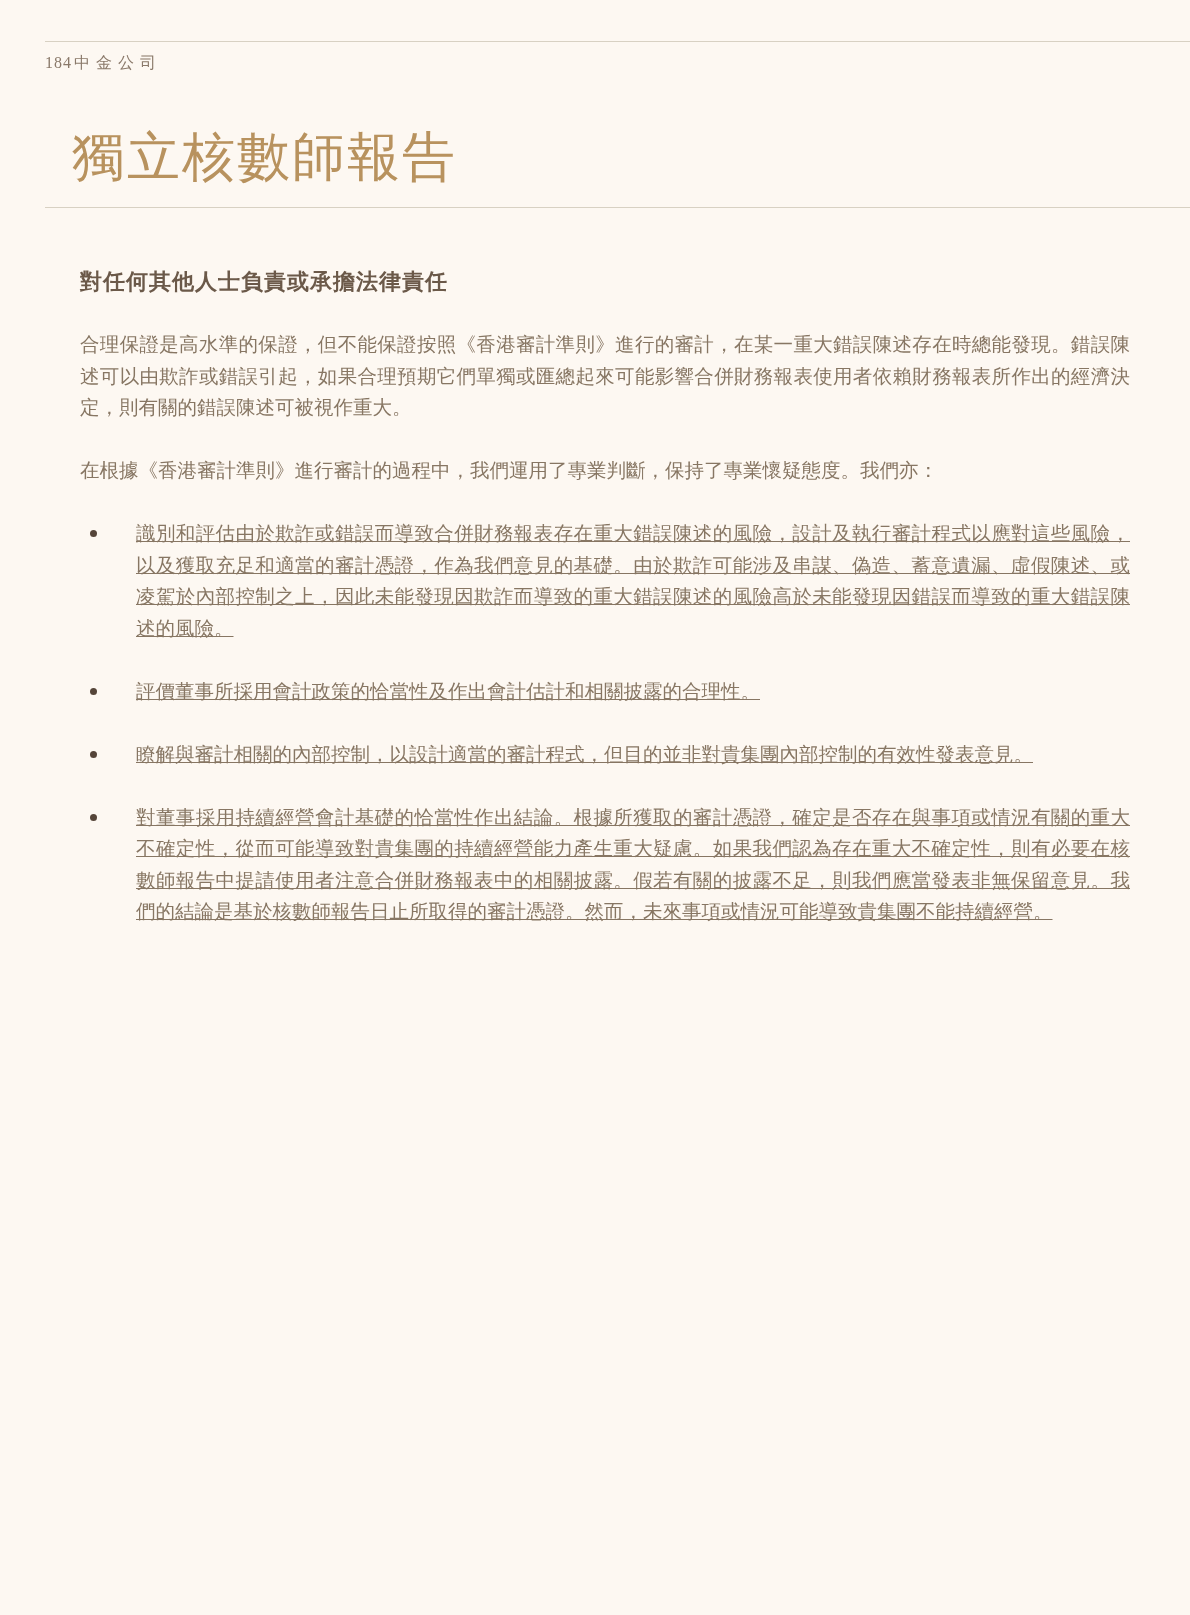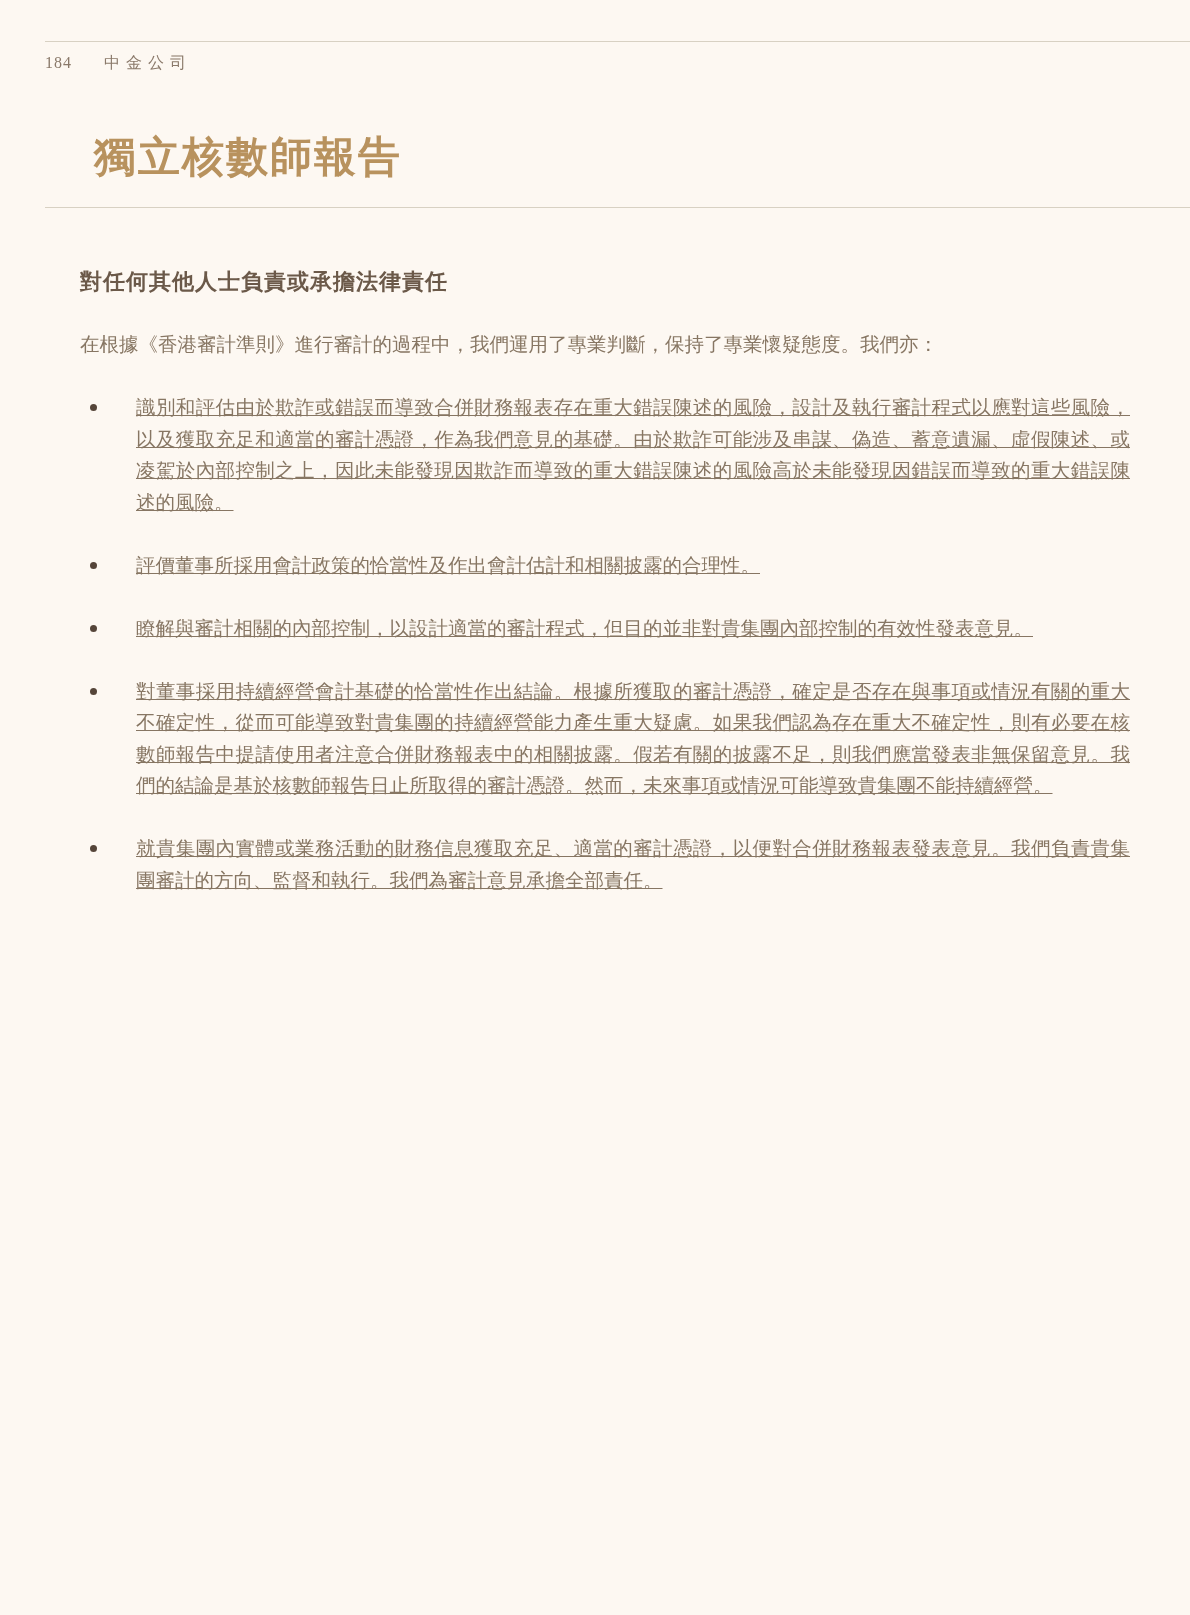--- a/index.html
+++ b/index.html
@@ -25,25 +25,25 @@
     position:absolute;left:45px;right:0;top:41px;
     height:1px;background:var(--rule);
   }
   .header-row{
     position:absolute;left:45px;top:53px;
     display:flex;align-items:center;
     color:var(--header-text);
     font-size:16px;line-height:20px;
   }
   .page-number{letter-spacing:1px;}
-  .company-name{margin-left:32px;letter-spacing:6px;}
+  .company-name{margin-left:2px;letter-spacing:6px;}
   
   .report-title{
-    position:absolute;left:94px;top:131px;
-    font-size:42px;line-height:52px;font-weight:bold;
+    position:absolute;left:72px;top:131px;
+    font-size:53px;line-height:52px;font-weight:normal;
     letter-spacing:2px;color:var(--title);
   }
   .title-rule{
     position:absolute;left:45px;right:0;top:207px;
     height:1px;background:var(--rule);
   }
   
   .content{
     position:absolute;left:80px;top:266px;width:1050px;
     color:var(--body);
@@ -85,20 +85,21 @@
       <span class="company-name">中金公司</span>
     </div>
   </header>
 
   <h1 class="report-title">獨立核數師報告</h1>
   <div class="title-rule"></div>
 
   <main class="content">
     <h2 class="section-heading">對任何其他人士負責或承擔法律責任</h2>
 
+    <p class="para">合理保證是高水準的保證，但不能保證按照《香港審計準則》進行的審計，在某一重大錯誤陳述存在時總能發現。錯誤陳述可以由欺詐或錯誤引起，如果合理預期它們單獨或匯總起來可能影響合併財務報表使用者依賴財務報表所作出的經濟決定，則有關的錯誤陳述可被視作重大。</p>
     <p class="para">在根據《香港審計準則》進行審計的過程中，我們運用了專業判斷，保持了專業懷疑態度。我們亦：</p>
 
     <div class="bullet">
       <span class="dot"></span>
       <p class="bullet-text">識別和評估由於欺詐或錯誤而導致合併財務報表存在重大錯誤陳述的風險，設計及執行審計程式以應對這些風險，以及獲取充足和適當的審計憑證，作為我們意見的基礎。由於欺詐可能涉及串謀、偽造、蓄意遺漏、虛假陳述、或凌駕於內部控制之上，因此未能發現因欺詐而導致的重大錯誤陳述的風險高於未能發現因錯誤而導致的重大錯誤陳述的風險。</p>
     </div>
 
     <div class="bullet">
       <span class="dot"></span>
       <p class="bullet-text">評價董事所採用會計政策的恰當性及作出會計估計和相關披露的合理性。</p>
@@ -108,19 +109,15 @@
       <span class="dot"></span>
       <p class="bullet-text">瞭解與審計相關的內部控制，以設計適當的審計程式，但目的並非對貴集團內部控制的有效性發表意見。</p>
     </div>
 
     <div class="bullet">
       <span class="dot"></span>
       <p class="bullet-text">對董事採用持續經營會計基礎的恰當性作出結論。根據所獲取的審計憑證，確定是否存在與事項或情況有關的重大不確定性，從而可能導致對貴集團的持續經營能力產生重大疑慮。如果我們認為存在重大不確定性，則有必要在核數師報告中提請使用者注意合併財務報表中的相關披露。假若有關的披露不足，則我們應當發表非無保留意見。我們的結論是基於核數師報告日止所取得的審計憑證。然而，未來事項或情況可能導致貴集團不能持續經營。</p>
     </div>
 
 
-    <div class="bullet">
-      <span class="dot"></span>
-      <p class="bullet-text">就貴集團內實體或業務活動的財務信息獲取充足、適當的審計憑證，以便對合併財務報表發表意見。我們負責貴集團審計的方向、監督和執行。我們為審計意見承擔全部責任。</p>
-    </div>
   </main>
 
 </div>
 
 </body></html>

